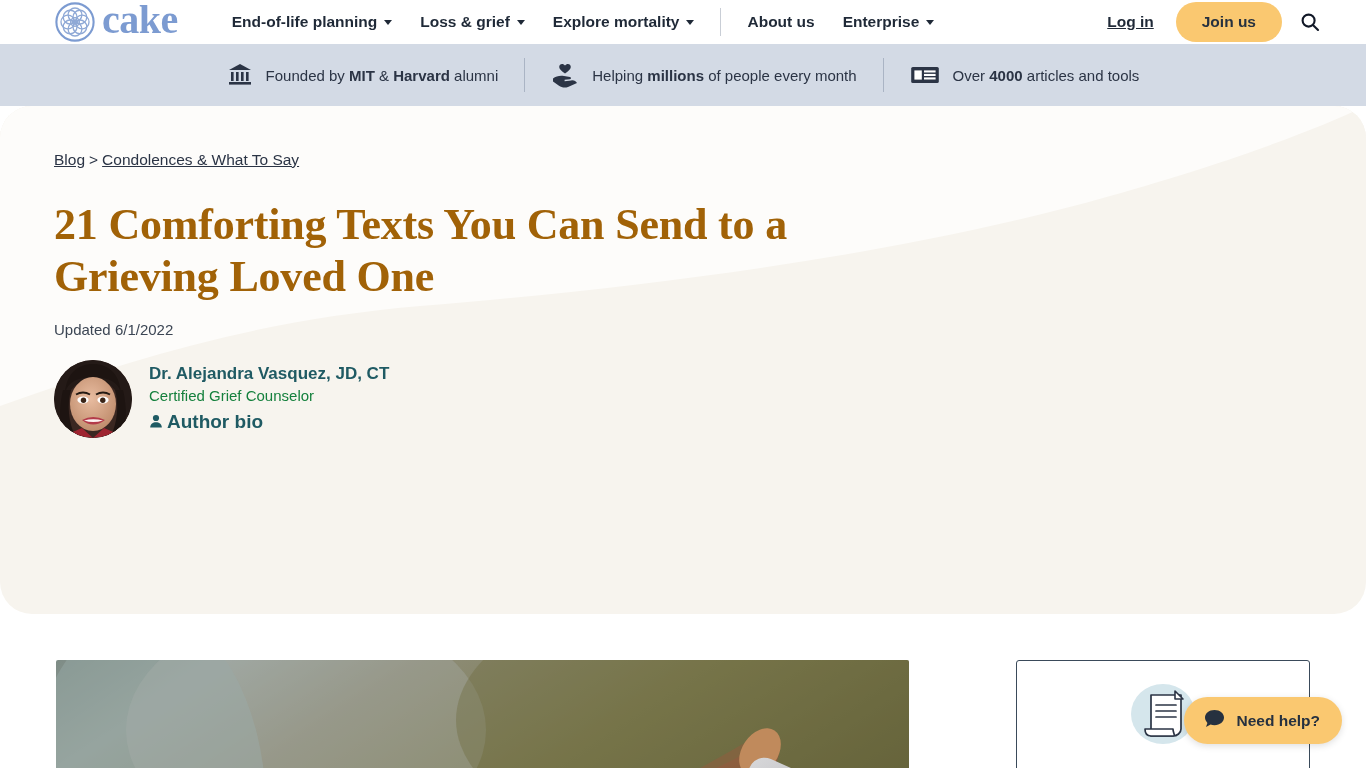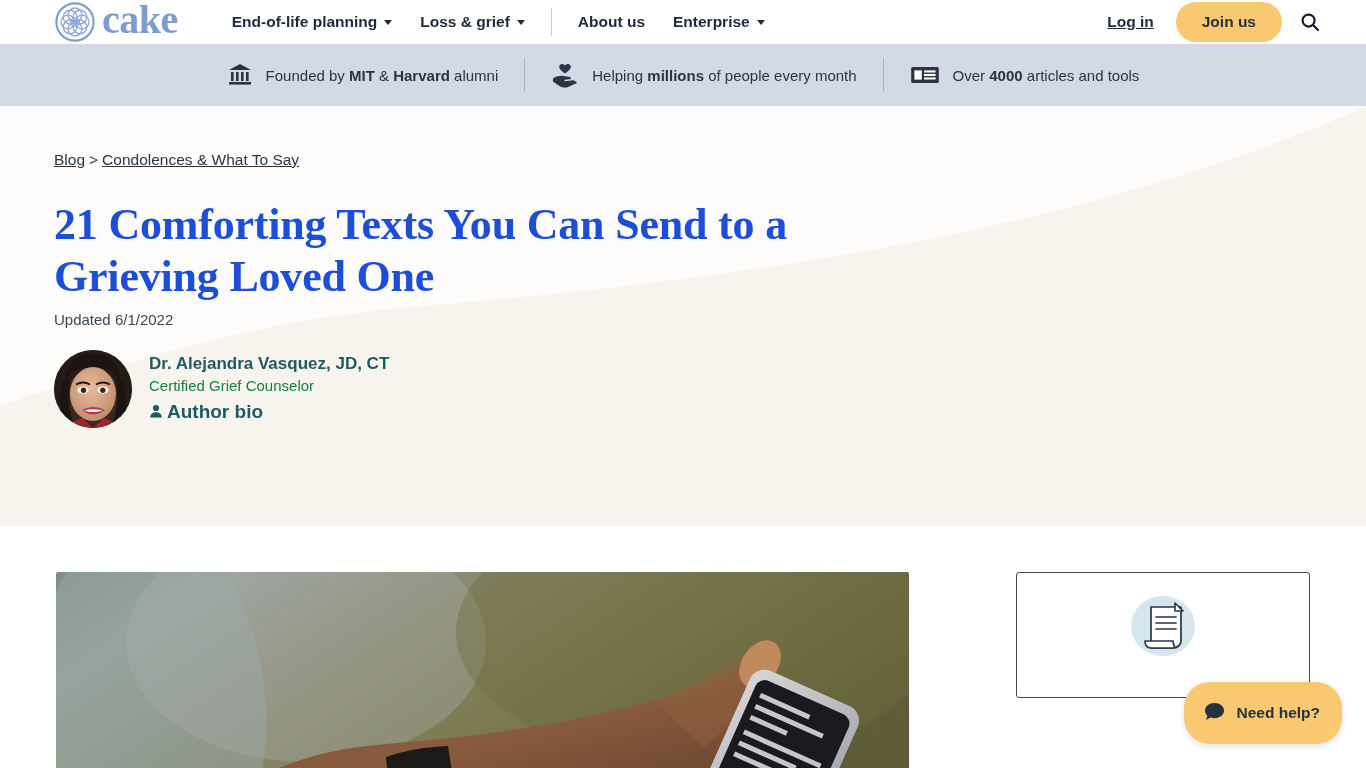--- a/index.html
+++ b/index.html
@@ -123,23 +123,24 @@
   .trust-divider {
     width: 1px;
     height: 34px;
     background: #aab4c4;
   }
   .trust-icon { display:flex; align-items:center; }
 
   
   .hero {
     position: relative;
-    height: 420px;
+    height: 508px;
     background: #f7f4ee;
     overflow: hidden;
+    border-radius: 32px;
   }
   .hero-wave {
     position: absolute;
     top: 0; left: 0;
     width: 100%; height: 100%;
     pointer-events: none;
   }
   .hero-inner {
     position: relative;
     z-index: 3;
@@ -154,28 +155,28 @@
     color: #2b3445;
     text-decoration: underline;
     cursor: pointer;
   }
   .breadcrumb .sep { margin: 0 4px; text-decoration: none; }
   .page-title {
     font-family: "Liberation Serif", serif;
     font-weight: 700;
     font-size: 44px;
     line-height: 1.18;
-    color: #1d4ed8;
+    color: #a16207;
     max-width: 900px;
     letter-spacing: -0.2px;
   }
   .updated {
     font-size: 15px;
     color: #3c4654;
-    margin-top: 8px;
+    margin-top: 18px;
   }
   .authorblock {
     display: flex;
     align-items: center;
     gap: 17px;
     margin-top: 22px;
   }
   .avatar {
     width: 78px; height: 78px;
     border-radius: 50%;
@@ -275,21 +276,21 @@
     margin-bottom: 10px;
   }
 
   
   .chat-widget {
     position: fixed;
     right: 24px;
     bottom: 24px;
     background: #fac870;
     border-radius: 26px;
-    height: 62px;
+    height: 47px;
     display: flex;
     align-items: center;
     gap: 11px;
     padding: 0 22px 0 20px;
     cursor: pointer;
     z-index: 60;
     box-shadow: 0 2px 7px rgba(0,0,0,0.13);
   }
   .chat-label {
     font-size: 15.5px;
@@ -323,20 +324,24 @@
     <span class="logo-text">cake</span>
   </div>
 
   <div class="navlinks">
     <div class="navitem">
       <span>End-of-life planning</span>
       <span class="caret"></span>
     </div>
     <div class="navitem">
       <span>Loss &amp; grief</span>
+      <span class="caret"></span>
+    </div>
+    <div class="navitem">
+      <span>Explore mortality</span>
       <span class="caret"></span>
     </div>
     <div class="nav-divider"></div>
     <div class="navitem">
       <span>About us</span>
     </div>
     <div class="navitem">
       <span>Enterprise</span>
       <span class="caret"></span>
     </div>

